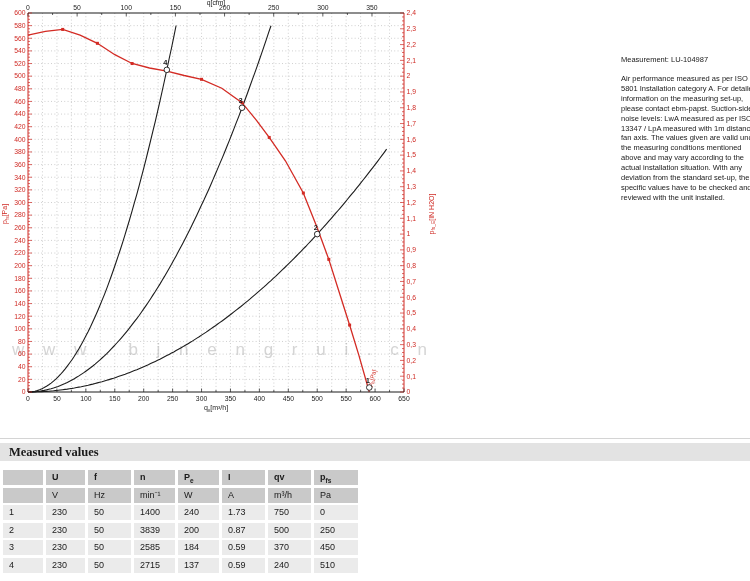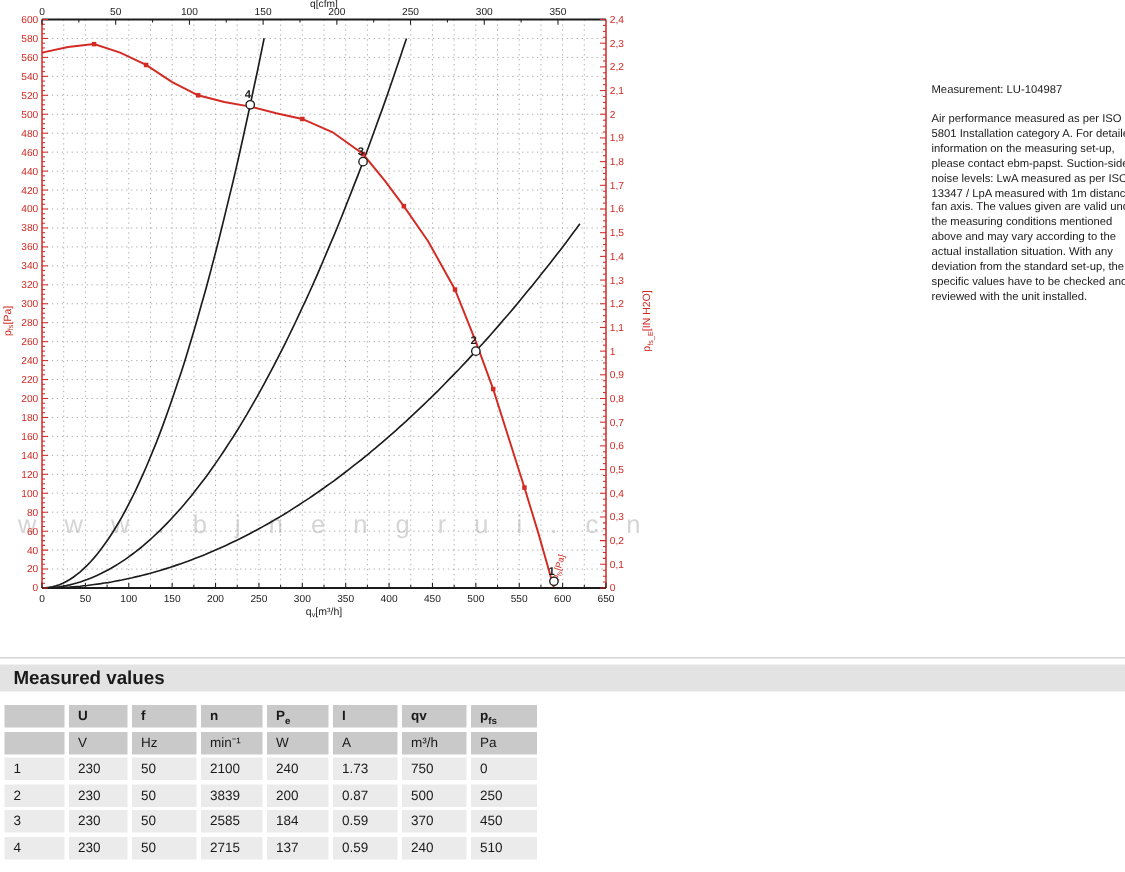--- a/index.html
+++ b/index.html
@@ -10,21 +10,21 @@
         font-size:64px;font-weight:bold;color:#dbdbdb;letter-spacing:4px;white-space:nowrap;overflow:hidden;}
   .watermark-url{position:absolute;left:12px;top:340px;width:430px;z-index:0;
         font-size:17px;color:#d5d5d5;letter-spacing:7px;white-space:nowrap;overflow:hidden;}
   
   #chart-svg{position:absolute;left:0;top:0;z-index:1;}
   
   .note{position:absolute;left:605px;top:55px;width:142px;z-index:1;margin-left:16px;}
   .note-title{font-size:7.5px;margin-bottom:10px;}
   .note-body{font-size:7.5px;line-height:9.9px;}
   
-  .section{position:absolute;left:0;top:438px;width:750px;border-top:1px solid #d4d4d4;}
+  .section{position:absolute;left:0;top:438px;width:750px;border-top:1px solid #d4d4d4;font-family:Liberation Serif, serif;}
   .section-bar{margin-top:4px;height:18px;background:#e3e3e3;line-height:18px;
         padding-left:9px;font-size:12.5px;font-weight:bold;}
   .mv-table{position:absolute;left:3px;top:470px;display:grid;
         grid-template-columns:40px 39px 43px 41px 41px 43px 43px 44px;
         column-gap:3px;row-gap:2.5px;}
   .cell{height:15px;line-height:15px;padding-left:6px;font-size:9px;background:#ebebeb;overflow:hidden;}
   .cell.head{background:#c9c9c9;font-weight:bold;}
   .cell.unit{background:#c9c9c9;font-weight:normal;}
   .cell sub{font-size:6.5px;}
 </style>
@@ -482,21 +482,21 @@
       <div class="cell unit">V</div>
       <div class="cell unit">Hz</div>
       <div class="cell unit">min⁻¹</div>
       <div class="cell unit">W</div>
       <div class="cell unit">A</div>
       <div class="cell unit">m³/h</div>
       <div class="cell unit">Pa</div>
       <div class="cell">1</div>
       <div class="cell">230</div>
       <div class="cell">50</div>
-      <div class="cell">2100</div>
+      <div class="cell">1400</div>
       <div class="cell">240</div>
       <div class="cell">1.73</div>
       <div class="cell">750</div>
       <div class="cell">0</div>
       <div class="cell">2</div>
       <div class="cell">230</div>
       <div class="cell">50</div>
       <div class="cell">3839</div>
       <div class="cell">200</div>
       <div class="cell">0.87</div>

